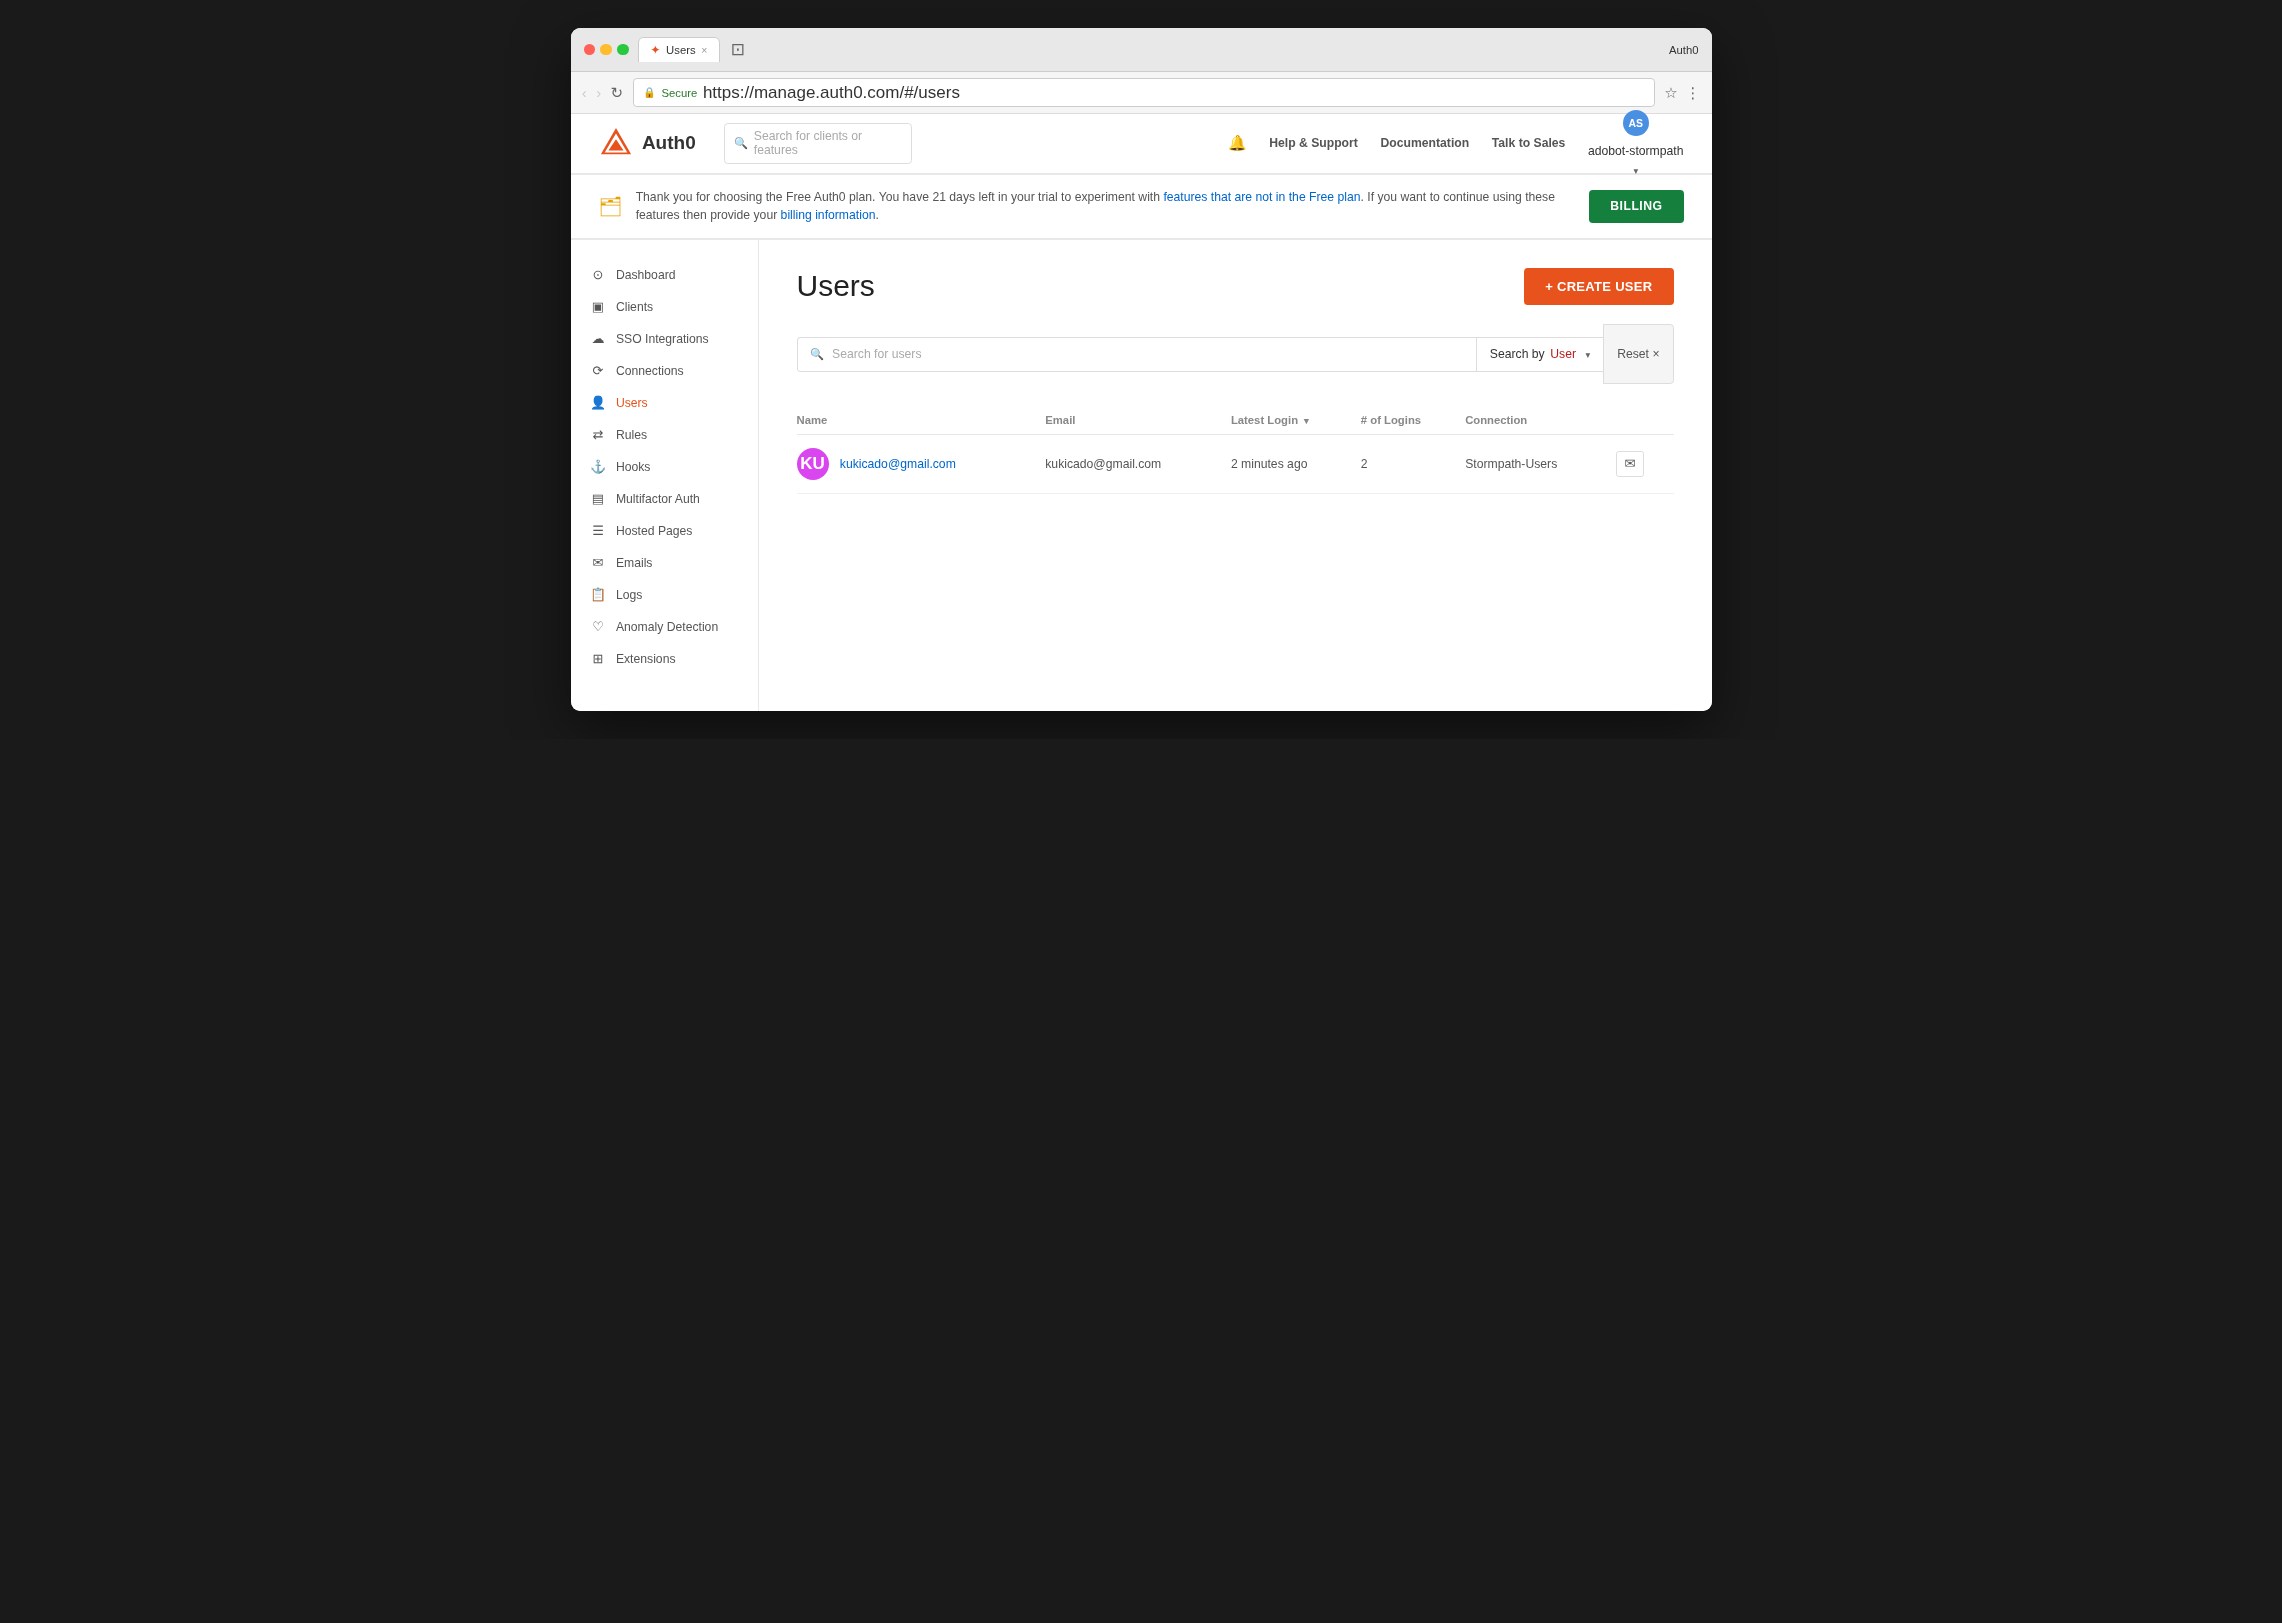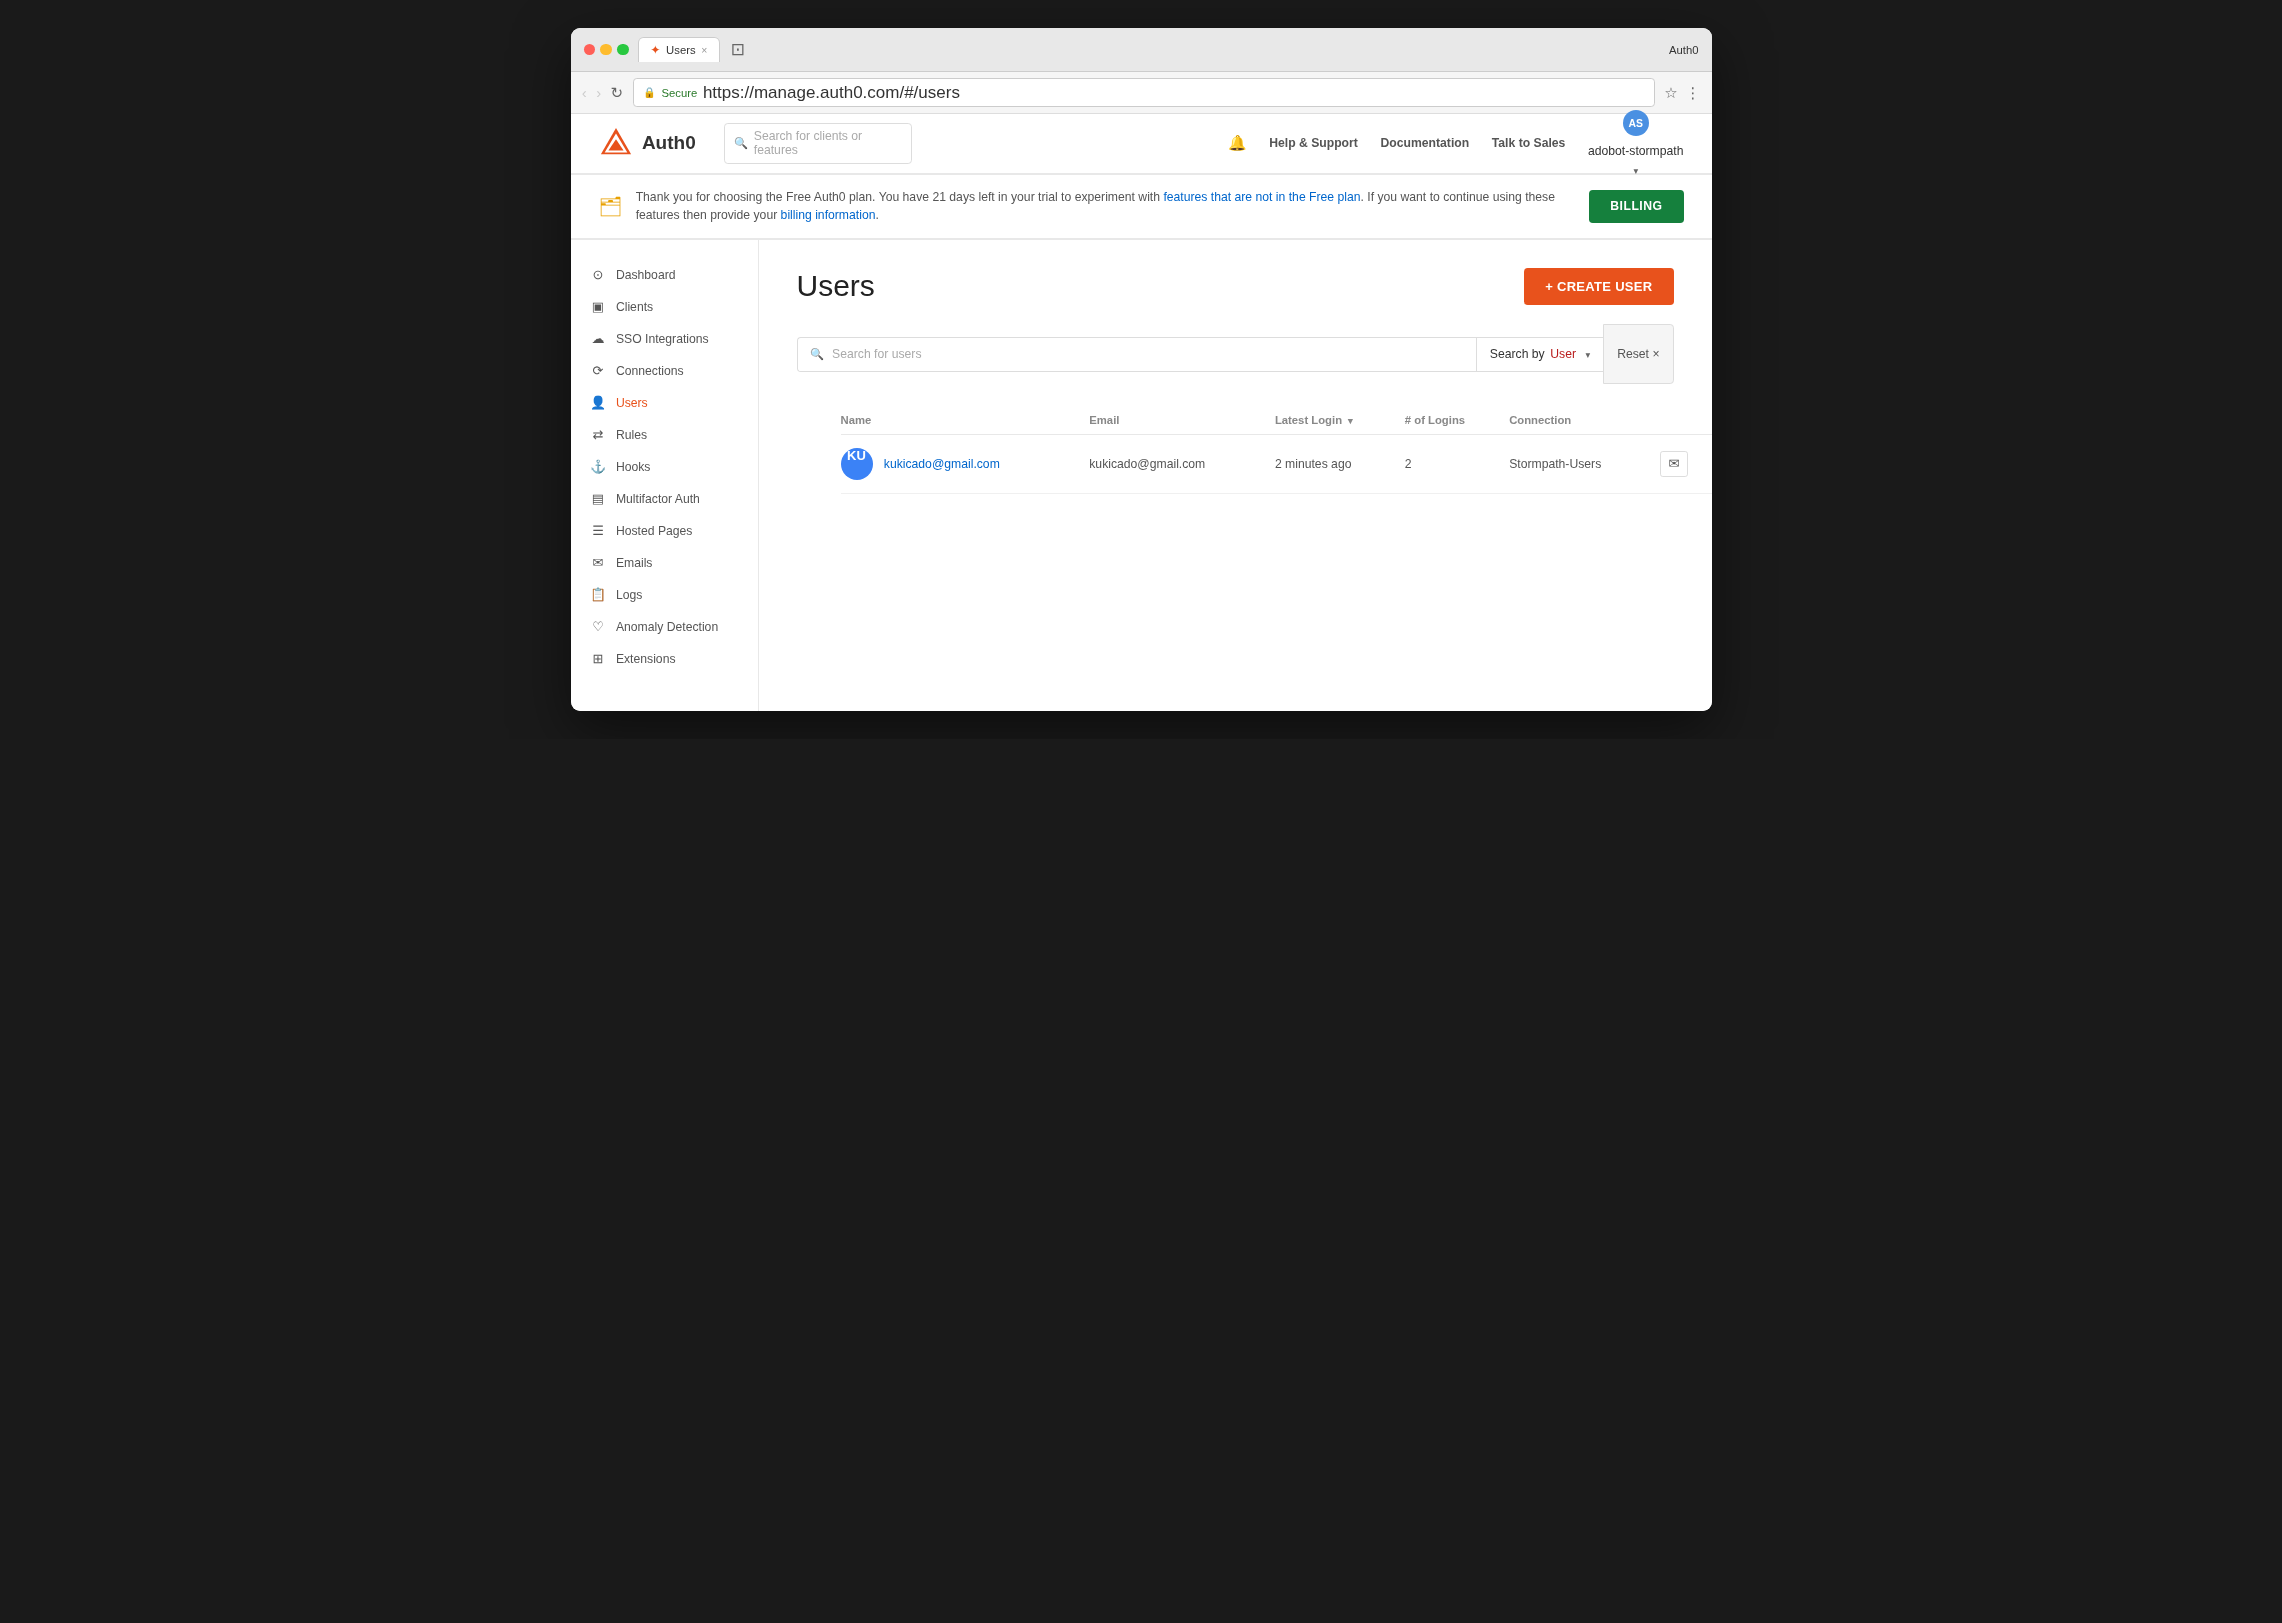--- a/index.html
+++ b/index.html
@@ -246,21 +246,20 @@
       color: #555;
       border-radius: 0 3.8px 3.8px 0;
       cursor: pointer;
       display: flex; align-items: center; gap: 5.6px;
     }
 
     
     .users-table {
       width: 100%;
       border-collapse: collapse;
-      margin-left: 44px;
     }
     .users-table th {
       text-align: left;
       font-size: 11.3px;
       font-weight: 600;
       color: #888;
       padding: 7.5px 11.3px 7.5px 0;
       border-bottom: 0.9px solid #e8e8e8;
       text-transform: none;
     }
@@ -272,24 +271,24 @@
       font-size: 12.2px;
       color: #555;
       border-bottom: 0.9px solid #f0f0f0;
       vertical-align: middle;
     }
     .user-row-name {
       display: flex; align-items: center; gap: 11.3px;
     }
     .user-avatar {
       width: 32px; height: 32px; border-radius: 50%;
-      background: #3b82f6;
+      background: #d946ef;
       color: white;
-      display: flex; align-items: flex-start; justify-content: center;
-      font-size: 13px; font-weight: 600;
+      display: flex; align-items: center; justify-content: center;
+      font-size: 17px; font-weight: 600;
       flex-shrink: 0;
     }
     .user-email-link { color: #0066cc; cursor: pointer; font-size: 12.2px; }
     .table-action-btn {
       border: 0.9px solid #ddd;
       background: #fff;
       padding: 4.7px 7.5px;
       border-radius: 2.8px;
       cursor: pointer;
       color: #555;

